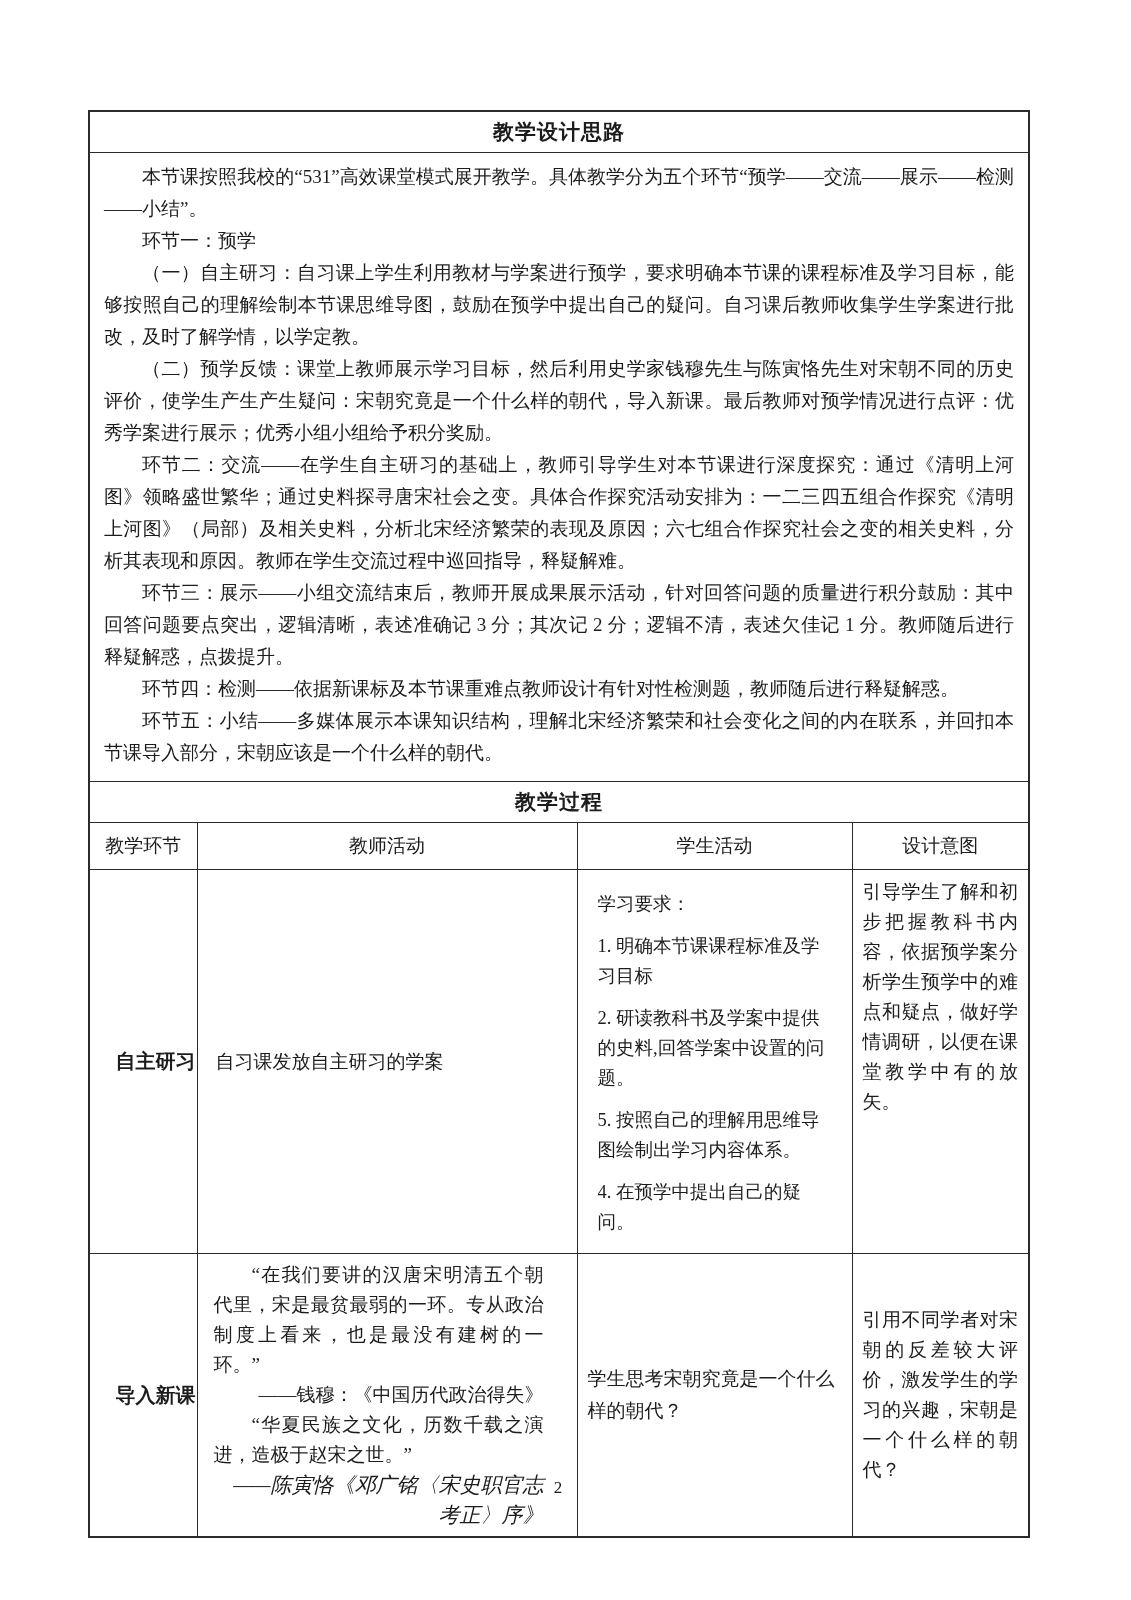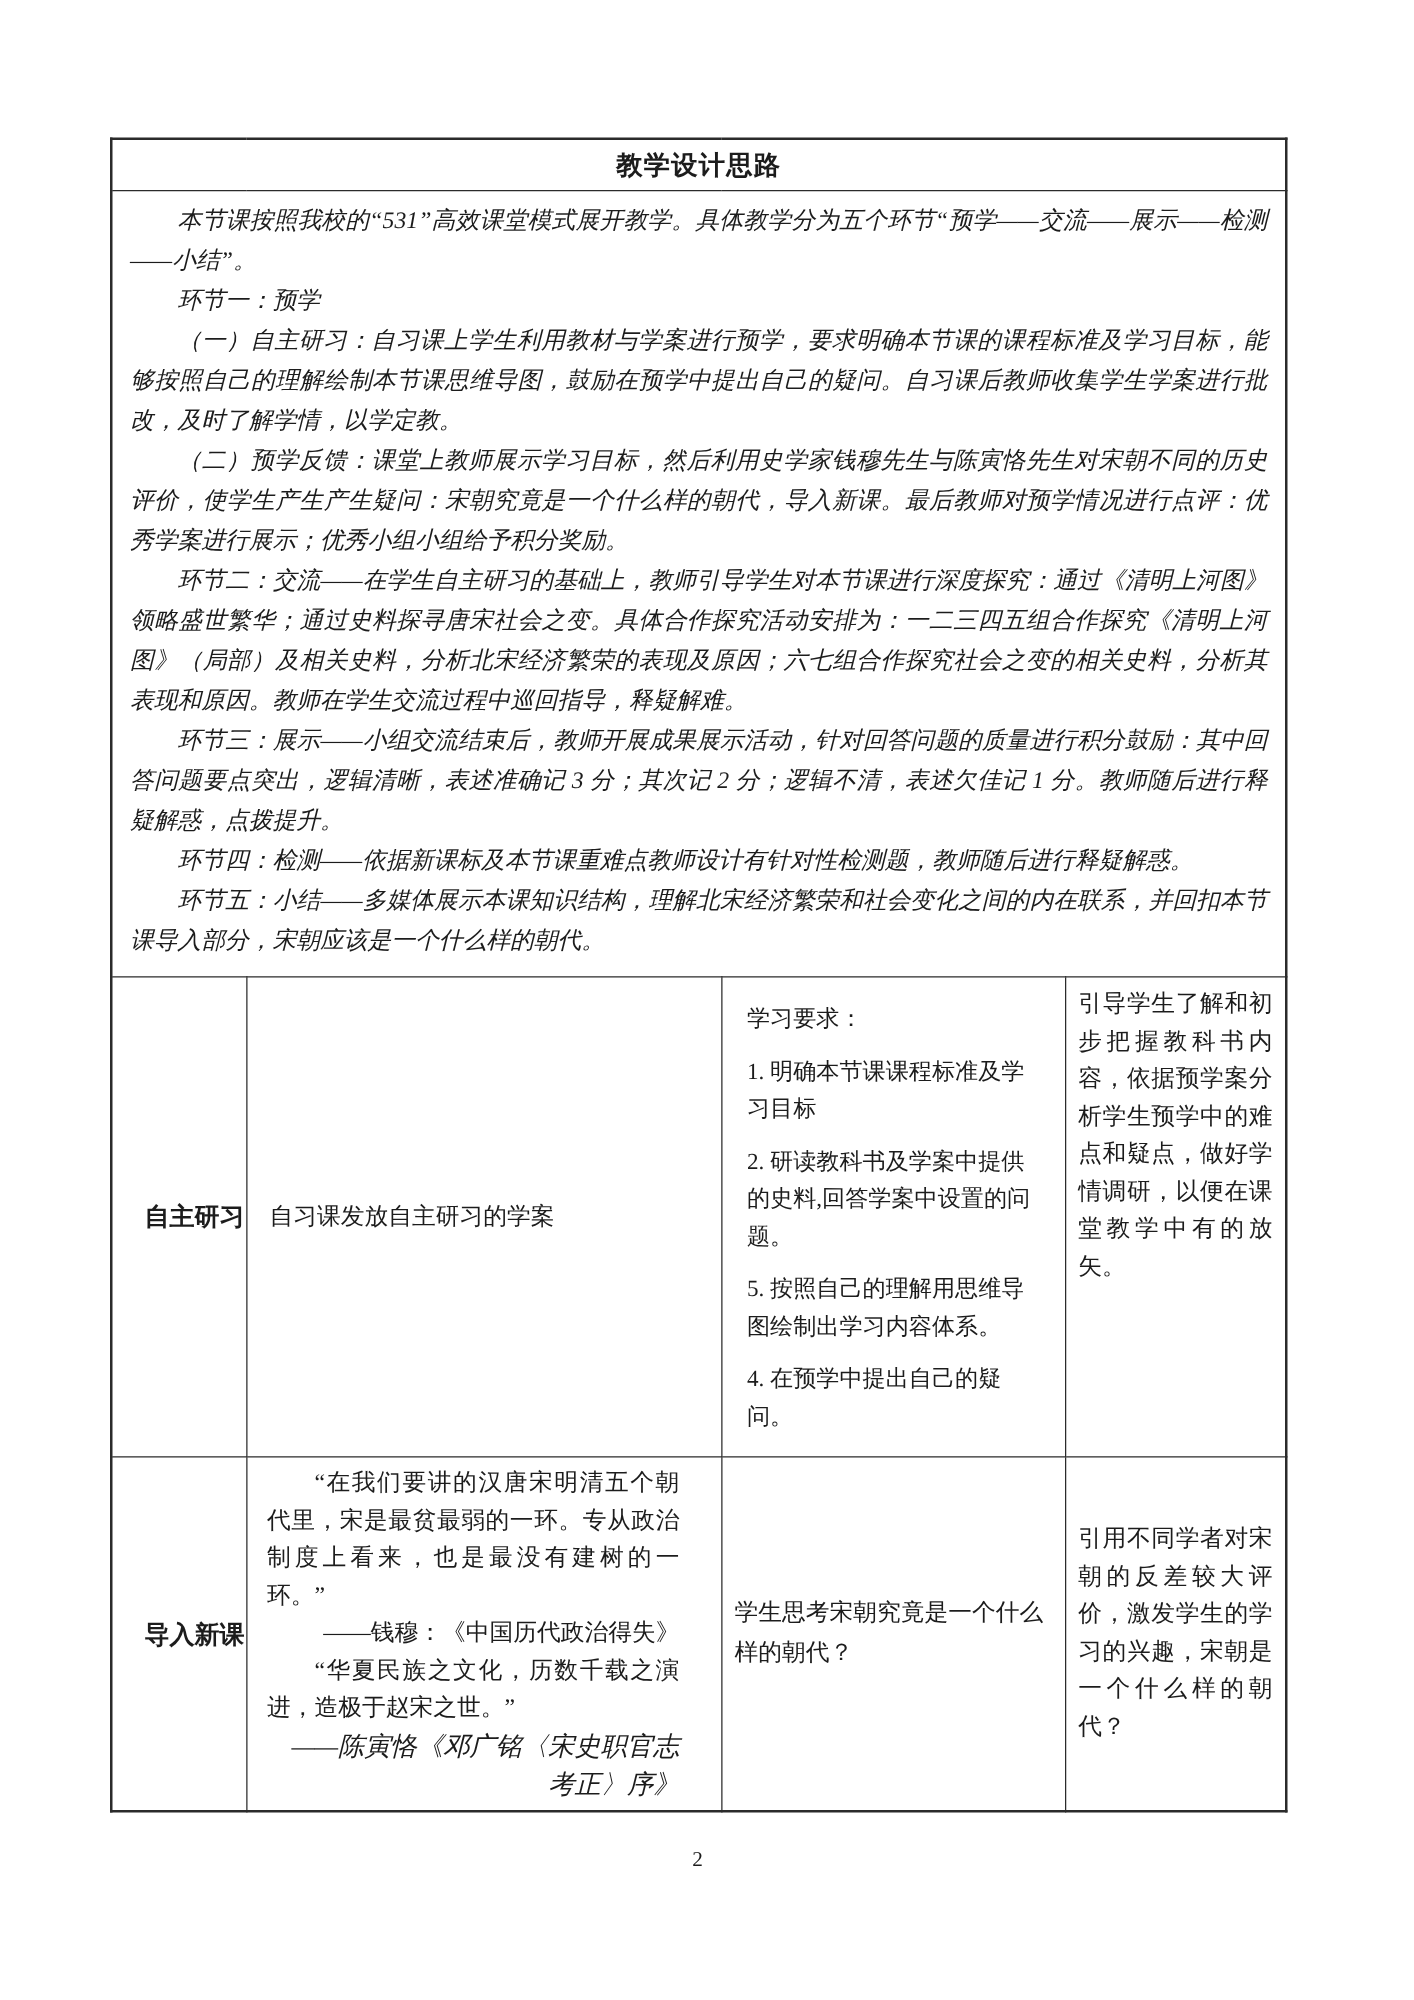--- a/index.html
+++ b/index.html
@@ -14,21 +14,21 @@
   }
   table.doc td { border:1px solid #2b2b2b; }
 
   .section-title-cell {
     font-family:"Liberation Sans", sans-serif; font-weight:bold;
     font-size:21px; text-align:center; height:38px; letter-spacing:1px;
   }
   .design-body-cell { padding:8px 14px 12px 14px; }
   .design-body-cell p.para {
     margin:0; font-size:19px; line-height:32px;
-    text-align:justify; text-indent:2em;font-style:italic;
+    text-align:justify; text-indent:2em;
   }
   .col-head-cell { text-align:center; font-size:19px; height:44px; vertical-align:middle; }
 
   .stage-cell {
     font-family:Liberation Sans, sans-serif; font-weight:bold;
     font-size:20px; text-align:right; vertical-align:middle;
   }
   tr.stage-row-1 { height:240px; }
   tr.stage-row-2 { height:267px; }
 
@@ -84,21 +84,30 @@
           <p class="para">环节二：交流——在学生自主研习的基础上，教师引导学生对本节课进行深度探究：通过《清明上河图》领略盛世繁华；通过史料探寻唐宋社会之变。具体合作探究活动安排为：一二三四五组合作探究《清明上河图》（局部）及相关史料，分析北宋经济繁荣的表现及原因；六七组合作探究社会之变的相关史料，分析其表现和原因。教师在学生交流过程中巡回指导，释疑解难。</p>
 
           <p class="para">环节三：展示——小组交流结束后，教师开展成果展示活动，针对回答问题的质量进行积分鼓励：其中回答问题要点突出，逻辑清晰，表述准确记 3 分；其次记 2 分；逻辑不清，表述欠佳记 1 分。教师随后进行释疑解惑，点拨提升。</p>
 
           <p class="para">环节四：检测——依据新课标及本节课重难点教师设计有针对性检测题，教师随后进行释疑解惑。</p>
 
           <p class="para">环节五：小结——多媒体展示本课知识结构，理解北宋经济繁荣和社会变化之间的内在联系，并回扣本节课导入部分，宋朝应该是一个什么样的朝代。</p>
         </td>
     </tr>
 
+    <tr>
+      <td colspan="4" class="section-title-cell">教学过程</td>
+    </tr>
 
+    <tr class="col-head">
+      <td class="col-head-cell">教学环节</td>
+      <td class="col-head-cell">教师活动</td>
+      <td class="col-head-cell">学生活动</td>
+      <td class="col-head-cell">设计意图</td>
+    </tr>
 
     <tr class="stage-row-1">
       <td class="stage-cell">自主研习</td>
       <td class="teacher-cell-1">自习课发放自主研习的学案</td>
       <td class="student-cell-1">
 
           <p>学习要求：</p>
 
           <p>1. 明确本节课课程标准及学习目标</p>
 

